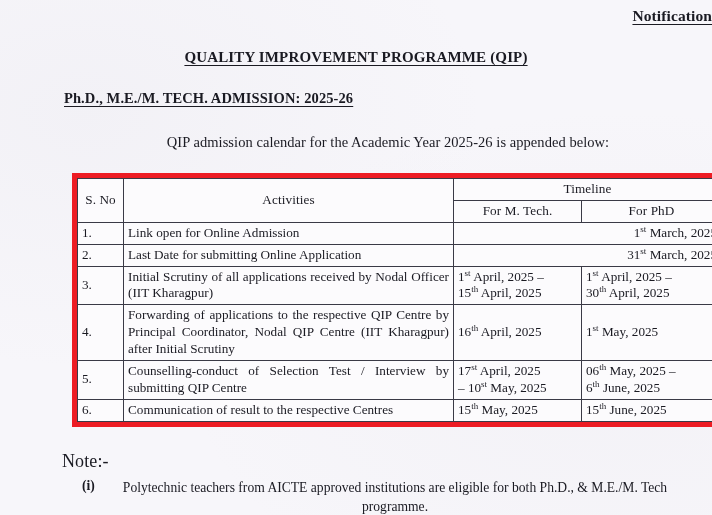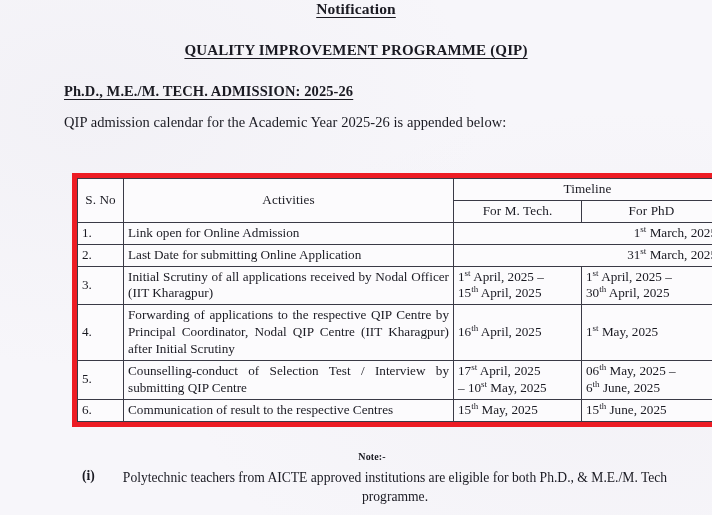--- a/index.html
+++ b/index.html
@@ -20,24 +20,25 @@
     width: 712px;
     height: 515px;
     background:
       radial-gradient(ellipse at 12% 22%, rgba(200,198,212,0.10) 0%, rgba(247,246,250,0) 45%),
       radial-gradient(ellipse at 88% 72%, rgba(205,200,212,0.09) 0%, rgba(247,246,250,0) 50%),
       #f7f6fa;
   }
 
   
   .doc-title {
-    text-align: center;
+    text-align: right;
     font-weight: bold;
     font-size: 15.5px;
     letter-spacing: 0.1px;
+    padding-top: 7px;
   }
   .doc-title span {
     text-decoration: underline;
     text-underline-offset: 3px;
   }
   .doc-subtitle {
     text-align: center;
     font-weight: bold;
     font-size: 15px;
     margin-top: 24px;
@@ -54,23 +55,24 @@
     margin-left: 64px;
     letter-spacing: 0.1px;
   }
   .doc-admission span {
     text-decoration: underline;
     text-underline-offset: 3px;
     margin-top: 20px;
   }
   .doc-intro {
     font-size: 14.5px;
-    margin-top: 14px;
+    margin-top: 27px;
     margin-left: 64px;
     letter-spacing: 0.05px;
+    text-align: center;
   }
 
   
   .table-wrap {
     position: absolute;
     left: 29px;
     top: 173px;
     width: 652px;
     border: 5px solid #ed1c24;
     box-sizing: border-box;
@@ -130,24 +132,23 @@
 
   
   .note-block {
     position: absolute;
     left: 62px;
     top: 451px;
     width: 620px;
     font-size: 13.6px;
   }
   .note-label {
-    font-weight: bold;
-    font-size: 10px;
-    letter-spacing: 0.1px;
-    text-align: center;
+    font-weight: normal;
+    font-size: 18px;
+    letter-spacing: 0.1px;
   }
   .note-row {
     display: flex;
     margin-top: 6px;
   }
   .note-marker {
     font-weight: bold;
     width: 46px;
     flex: 0 0 46px;
     padding-left: 20px;

